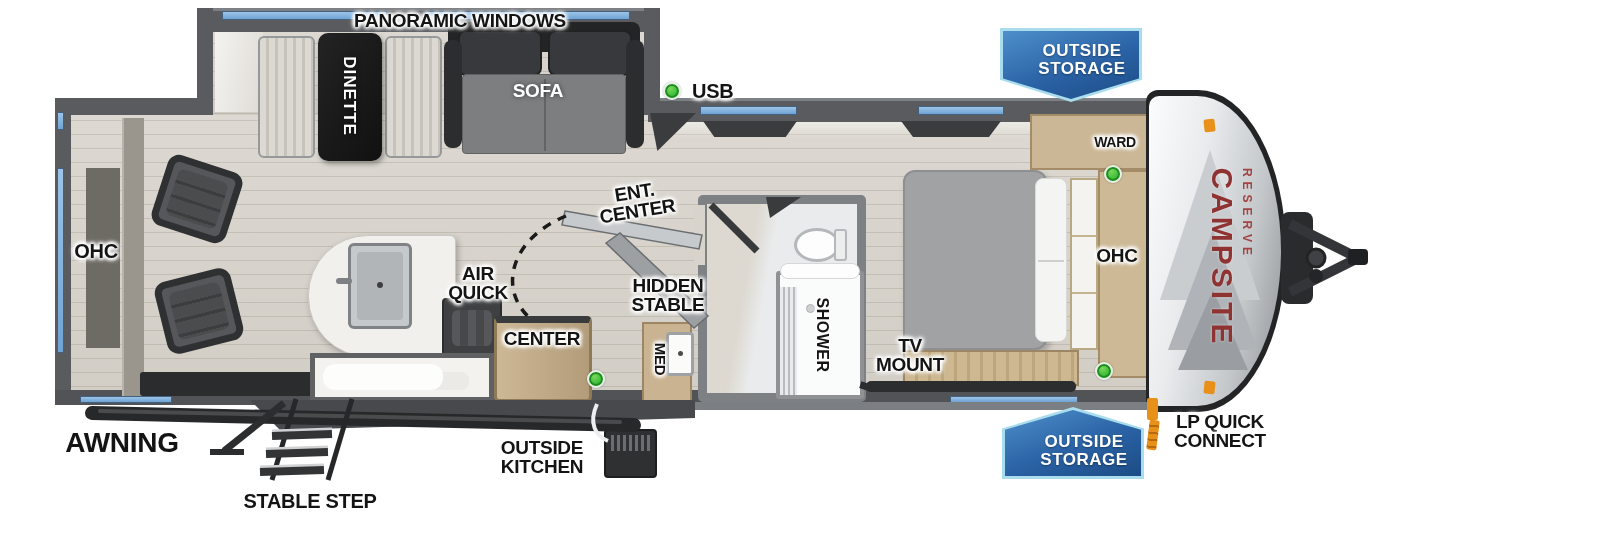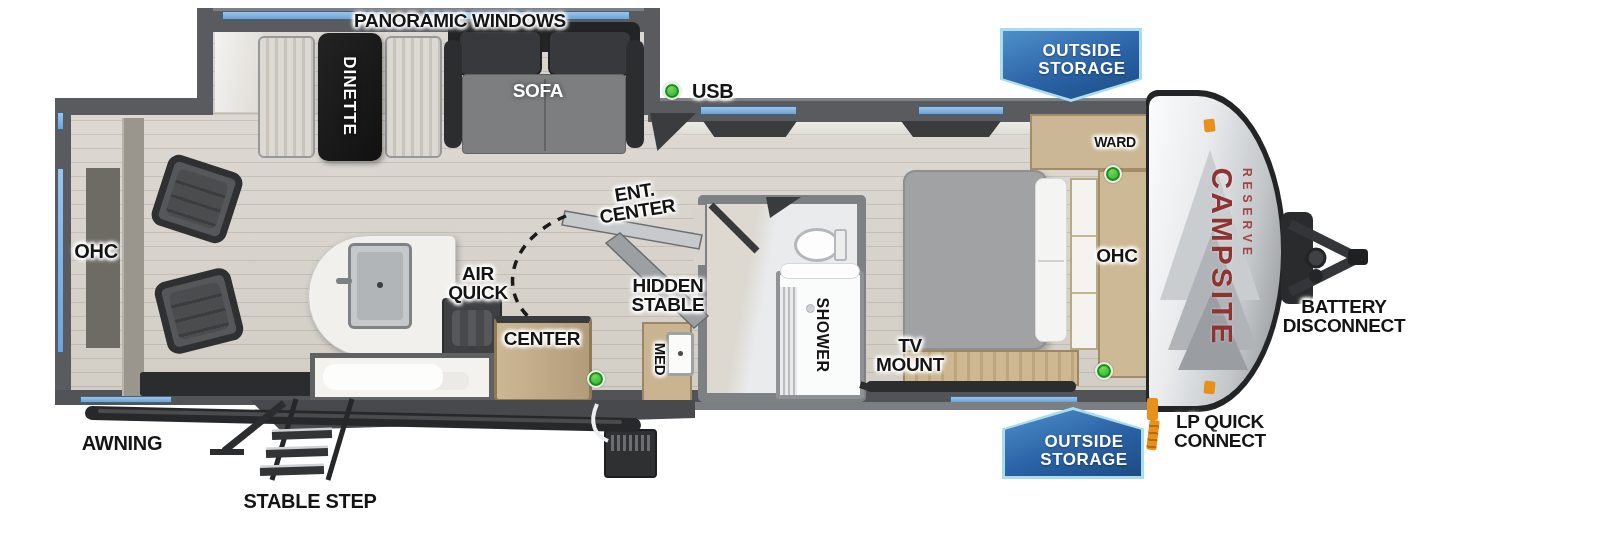--- a/index.html
+++ b/index.html
@@ -165,21 +165,21 @@
   .l-entcenter{left:636px;top:202px;width:80px;transform:translate(-50%,-50%) rotate(-9deg);}
   .l-hidden{left:668px;top:295px;width:100px;}
   .l-refer{left:542px;top:339px;}
   .l-med{left:660px;top:359px;font-size:15px;}
   .l-shower{left:822px;top:335px;font-size:16px;letter-spacing:.5px;}
   .l-tvmount{left:910px;top:355px;width:80px;}
   .l-bed{left:978px;top:257px;width:110px;}
   .l-ward{left:1115px;top:142px;font-size:14px;}
   .l-ohc-front{left:1117px;top:256px;}
   .l-battery{left:1344px;top:316px;width:140px;}
-  .l-awning{left:122px;top:443px;font-size:20px;}
+  .l-awning{left:122px;top:443px;font-size:28px;}
   .l-step{left:310px;top:501px;font-size:20px;}
   .l-outkitchen{left:542px;top:457px;width:100px;}
   .l-lp{left:1220px;top:431px;width:115px;}
   .l-campsite{left:1222px;top:257px;font-size:30px;letter-spacing:3px;color:#8e3232;
     text-shadow:0 0 3px rgba(255,255,255,.5);}
   .l-reserve{left:1247px;top:214px;font-size:12px;letter-spacing:5px;color:#a24444;text-shadow:none;}
 
   svg.overlay{left:0;top:0;}
 </style>
 </head>
@@ -326,20 +326,20 @@
   <div class="lbl l-ohc-rear">OHC</div>
   <div class="lbl wrap l-airfryer">AIR QUICK</div>
   <div class="lbl wrap l-entcenter">ENT. CENTER</div>
   <div class="lbl wrap l-hidden">HIDDEN STABLE</div>
   <div class="lbl l-refer">CENTER</div>
   <div class="lbl rot90 l-med">MED</div>
   <div class="lbl rot90 l-shower">SHOWER</div>
   <div class="lbl wrap l-tvmount">TV MOUNT</div>
   <div class="lbl l-ward">WARD</div>
   <div class="lbl l-ohc-front">OHC</div>
-  <div class="lbl wrap l-battery">BATTERY DISCONNECT</div>
   <div class="lbl l-awning">AWNING</div>
   <div class="lbl l-step">STABLE STEP</div>
+  <div class="lbl wrap l-outkitchen">OUTSIDE KITCHEN</div>
   <div class="lbl wrap l-lp">LP QUICK CONNECT</div>
   <div class="lbl rot90 l-campsite">CAMPSITE</div>
   <div class="lbl rot90 l-reserve">RESERVE</div>
 
 </div>
 
 </body></html>

